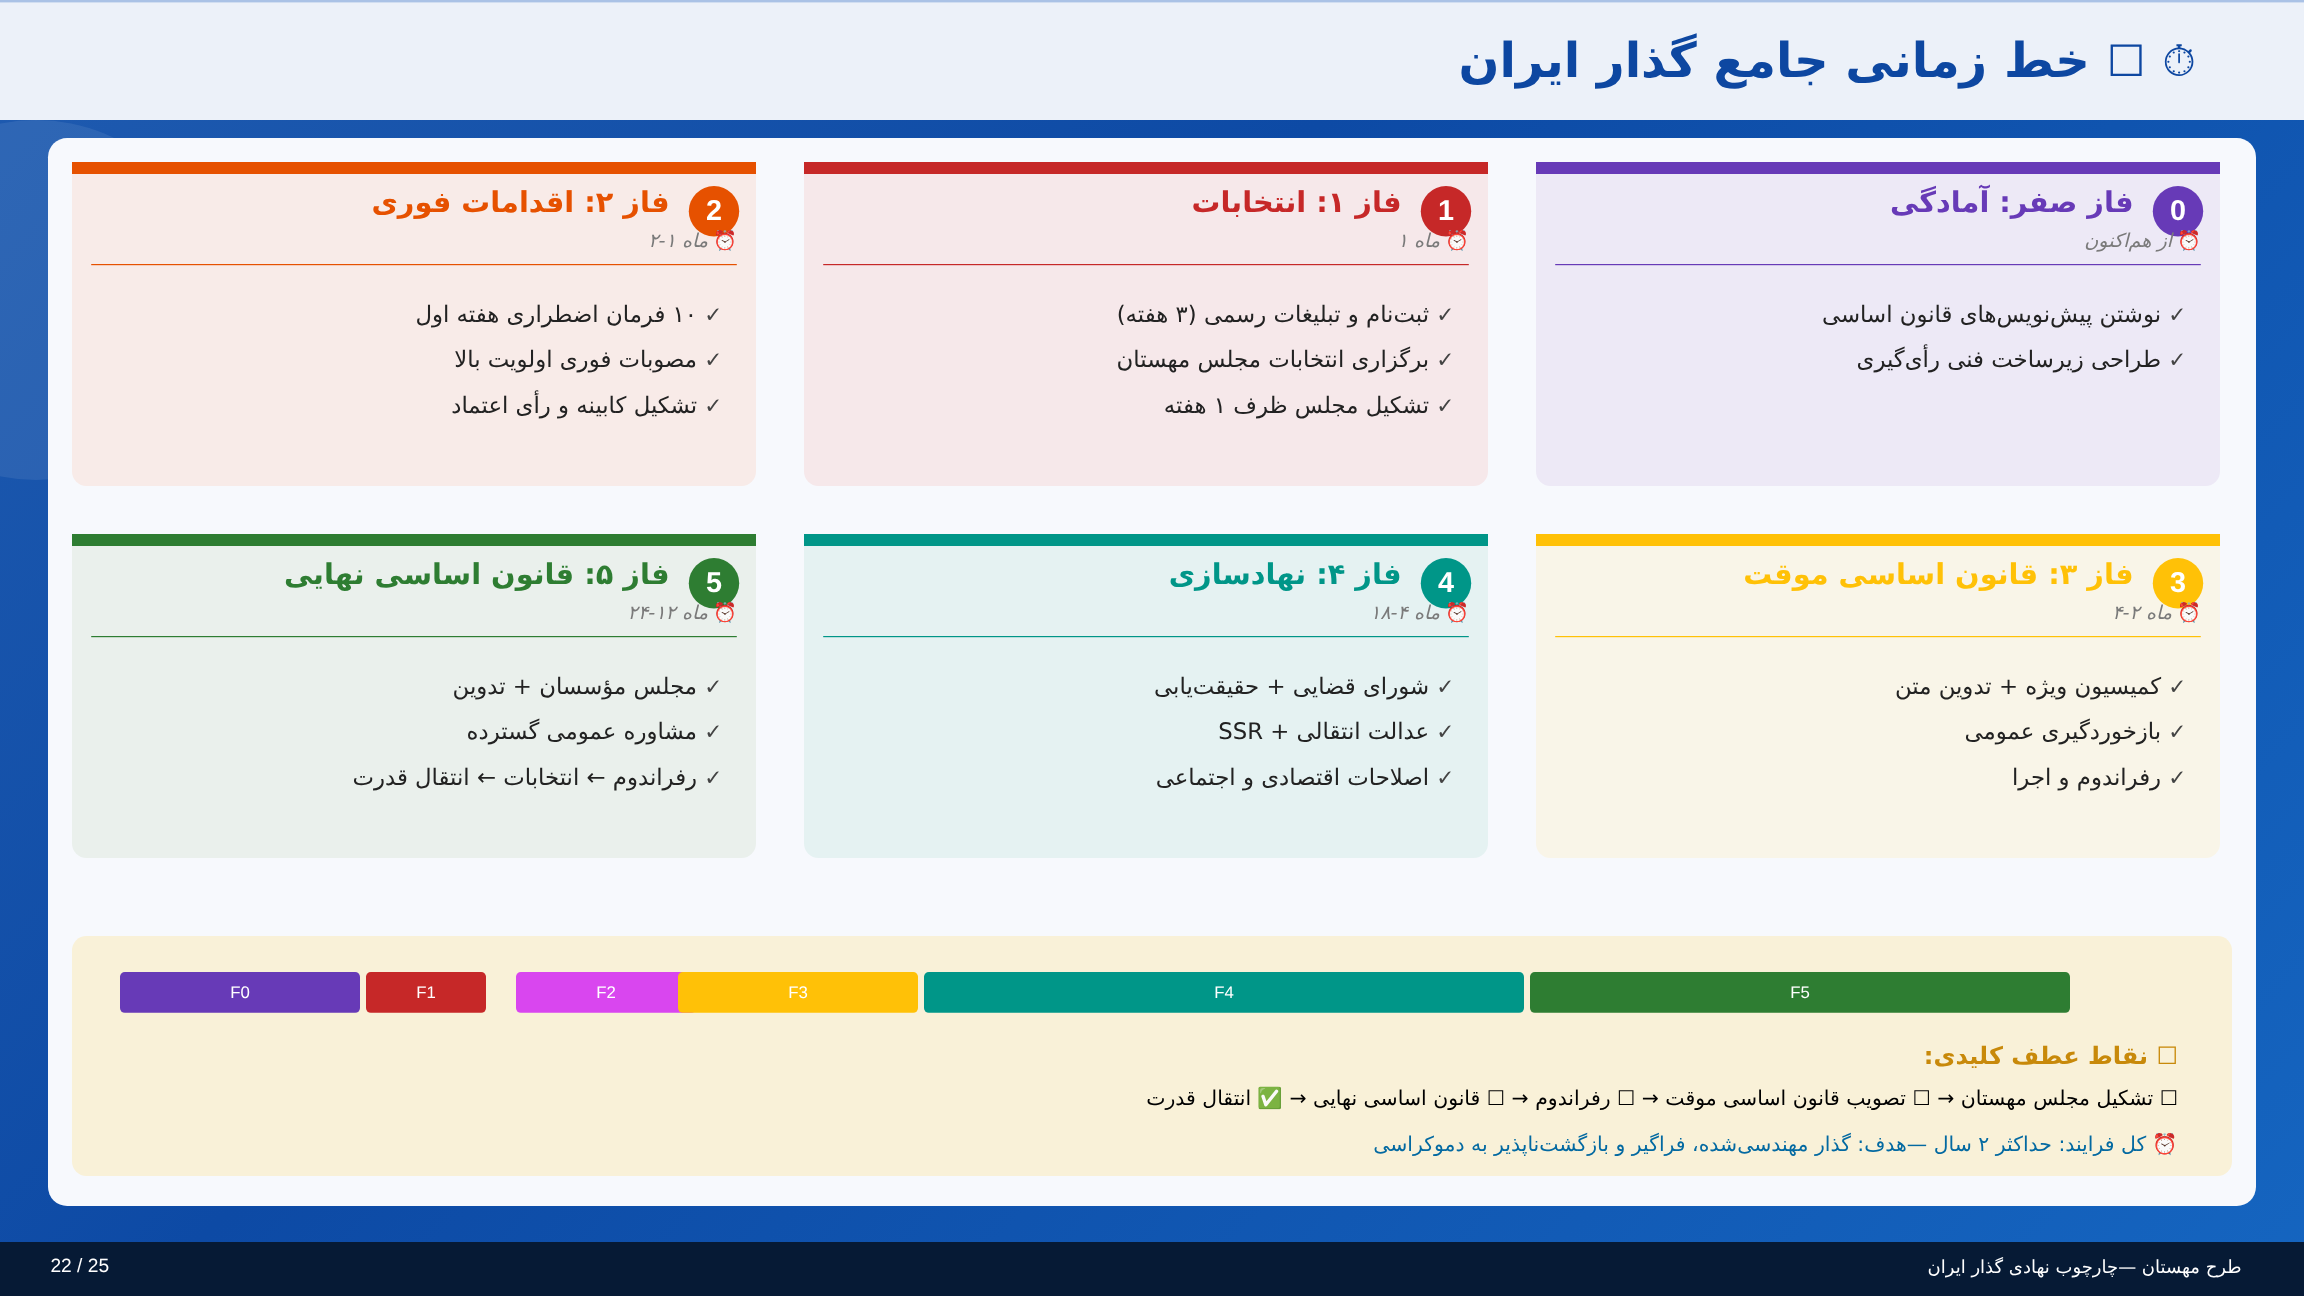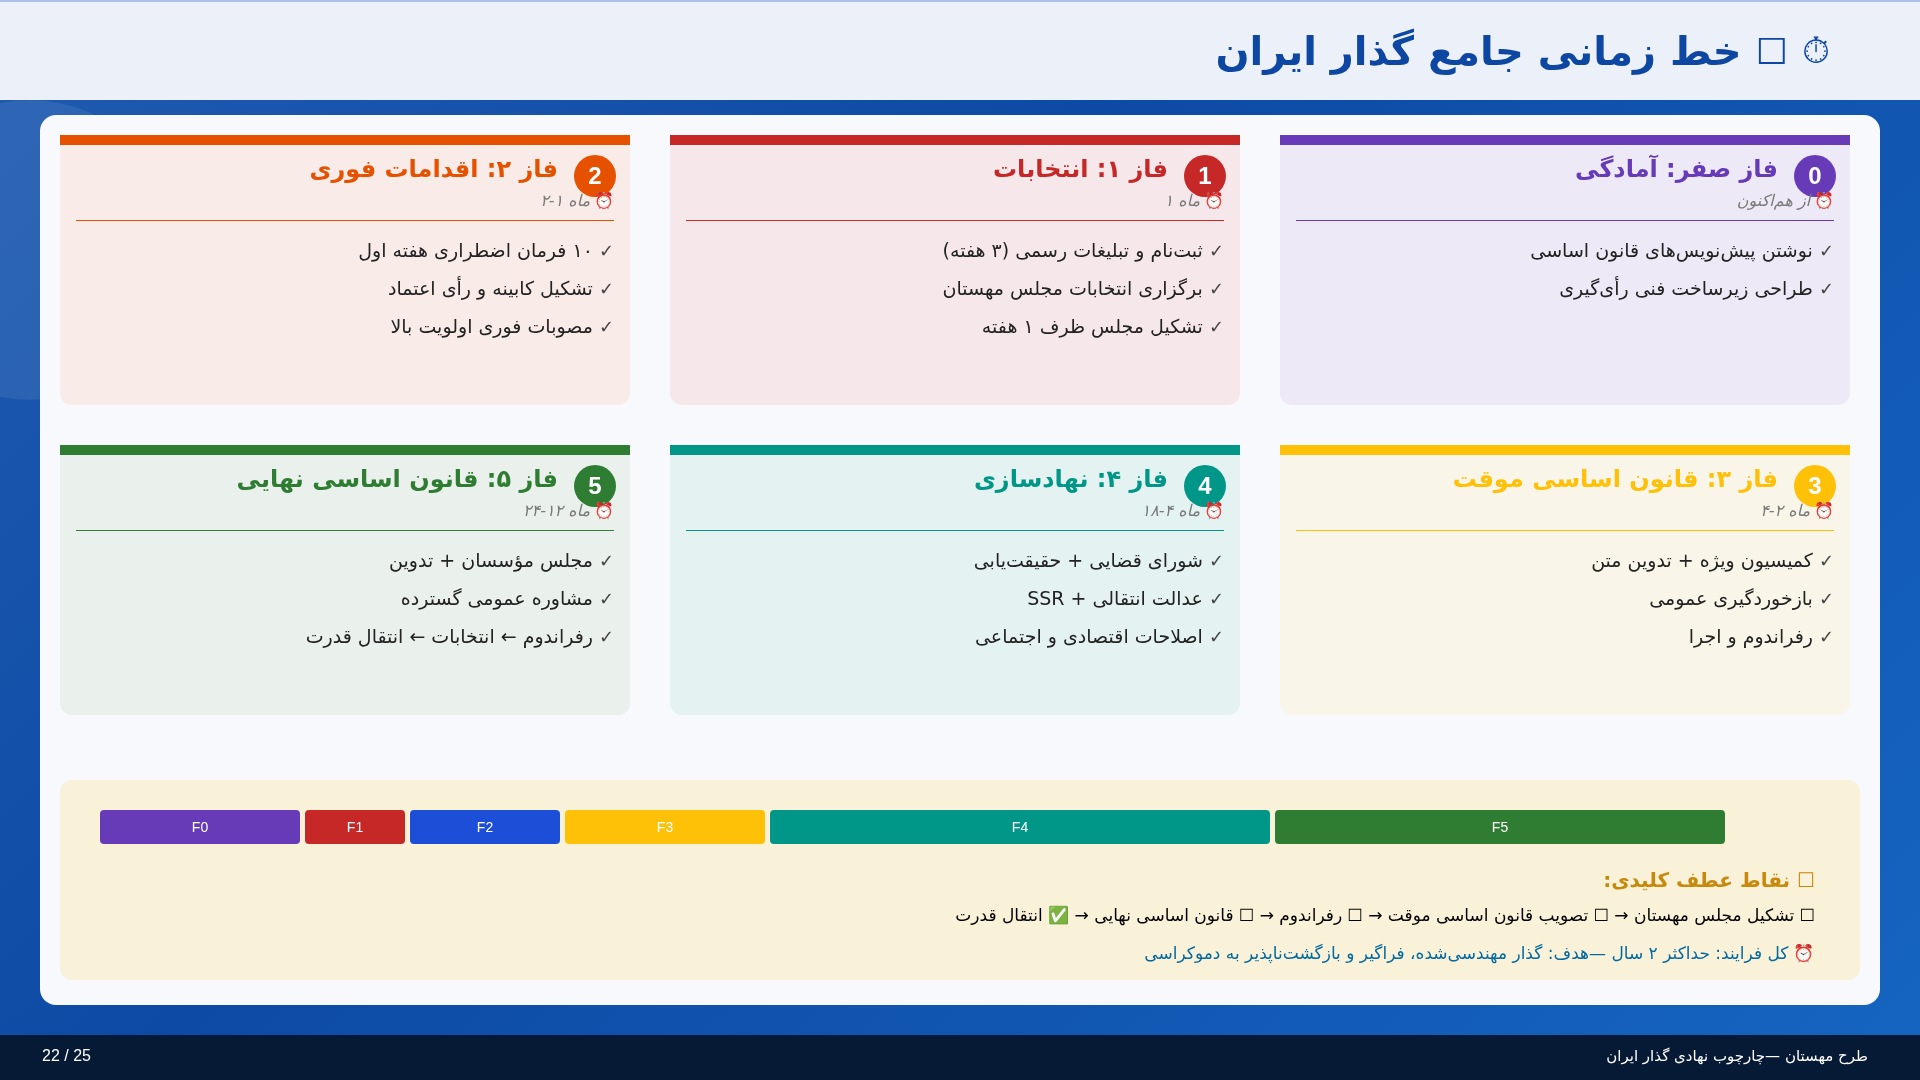--- a/index.html
+++ b/index.html
@@ -38,21 +38,21 @@
       font-family: "Liberation Sans", sans-serif;
     }
     .card .ctitle {
       position: absolute; right: 72px; top: 20px; font-size: 24px; font-weight: bold; white-space: nowrap;
     }
     .card .sub {
       position: absolute; right: 16px; top: 56px; font-size: 16px; font-style: italic; color: #7a7a7a; white-space: nowrap;
     }
     .card .sub .clk { font-style: normal; color: #888; margin-left: 4px; }
     .card .rule { position: absolute; right: 16px; left: 16px; top: 85px; height: 1px; }
-    .card ul { position: absolute; right: 16px; top: 96px; margin: 0; padding: 0; list-style: none; }
+    .card ul { position: absolute; right: 16px; top: 96px; margin: 12px; padding: 0; list-style: none; }
     .card li { font-size: 19px; color: #222; height: 38px; line-height: 38px; white-space: nowrap; }
     .card li .chk { color: #444; margin-left: 6px; font-size: 18px; }
 
     .timeline {
       position: absolute; left: 20px; top: 665px; width: 1800px; height: 200px;
       background: #f9f1d8; border-radius: 12px;
     }
     .seg {
       position: absolute; top: 30px; height: 34px; border-radius: 4px; color: #fff;
       font-weight: normal; font-size: 14px; display: flex; align-items: center; justify-content: center;
@@ -115,22 +115,22 @@
   <div class="card" style="left: 20px; top: 20px; background: rgb(248, 235, 232);">
     <div class="bar" style="background:#e65100"></div>
     <div class="badge" style="background:#e65100">2</div>
     <div class="ctitle" style="color:#e65100">فاز ۲: اقدامات فوری</div>
     <div class="sub">
       <span class="clk">⏰</span><span>ماه ۱-۲</span>
     </div>
     <div class="rule" style="background:#e65100"></div>
     <ul>
       <li><span class="chk">✓</span><span>۱۰ فرمان اضطراری هفته اول</span></li>
+        <li><span class="chk">✓</span><span>مصوبات فوری اولویت بالا</span></li>
         <li><span class="chk">✓</span><span>تشکیل کابینه و رأی اعتماد</span></li>
-        <li><span class="chk">✓</span><span>مصوبات فوری اولویت بالا</span></li>
     </ul>
     </div>
   <div class="card" style="left: 1240px; top: 330px; background: rgb(249, 245, 232);">
     <div class="bar" style="background:#ffc107"></div>
     <div class="badge" style="background:#ffc107">3</div>
     <div class="ctitle" style="color:#ffc107">فاز ۳: قانون اساسی موقت</div>
     <div class="sub">
       <span class="clk">⏰</span><span>ماه ۲-۴</span>
     </div>
     <div class="rule" style="background:#ffc107"></div>
@@ -166,21 +166,21 @@
       <li><span class="chk">✓</span><span>مجلس مؤسسان + تدوین</span></li>
         <li><span class="chk">✓</span><span>مشاوره عمومی گسترده</span></li>
         <li><span class="chk">✓</span><span>رفراندوم ← انتخابات ← انتقال قدرت</span></li>
     </ul>
     </div>
 
   <div class="timeline">
     <div id="timeline-bar">
         <div class="seg" style="left: 40px; width: 200px; background: rgb(103, 58, 183);">F0</div>
         <div class="seg" style="left: 245px; width: 100px; background: rgb(198, 40, 40);">F1</div>
-        <div class="seg" style="left: 350px; width: 150px; background: #1d4ed8;">F2</div>
+        <div class="seg" style="left: 370px; width: 150px; background: #d946ef;">F2</div>
         <div class="seg" style="left: 505px; width: 200px; background: rgb(255, 193, 7);">F3</div>
         <div class="seg" style="left: 710px; width: 500px; background: rgb(0, 150, 136);">F4</div>
         <div class="seg" style="left: 1215px; width: 450px; background: rgb(46, 125, 50);">F5</div>
       </div>
     <div class="kp kp-title">☐ نقاط عطف کلیدی:</div>
     <div class="kp kp-line1">☐ تشکیل مجلس مهستان → ☐ تصویب قانون اساسی موقت → ☐ رفراندوم → ☐ قانون اساسی نهایی → ✅ انتقال قدرت</div>
     <div class="kp kp-line2">⏰ کل فرایند: حداکثر ۲ سال —هدف: گذار مهندسی‌شده، فراگیر و بازگشت‌ناپذیر به دموکراسی</div>
   </div>
 </div>
 

